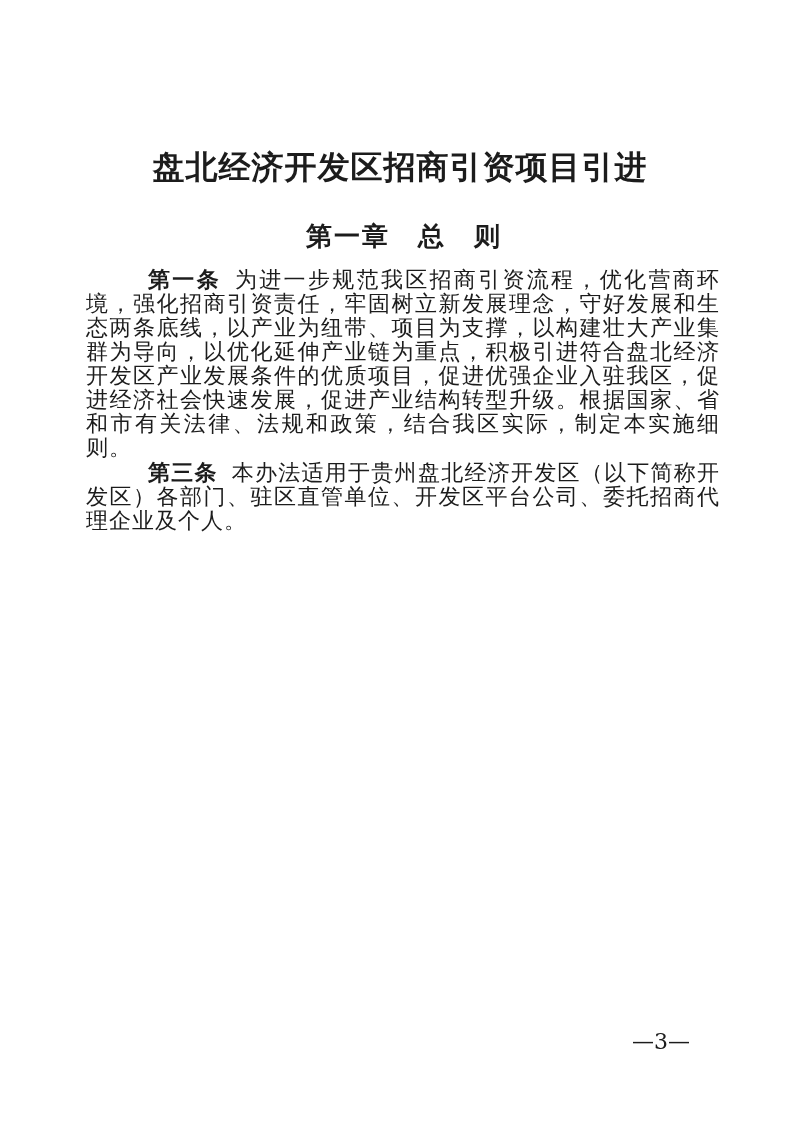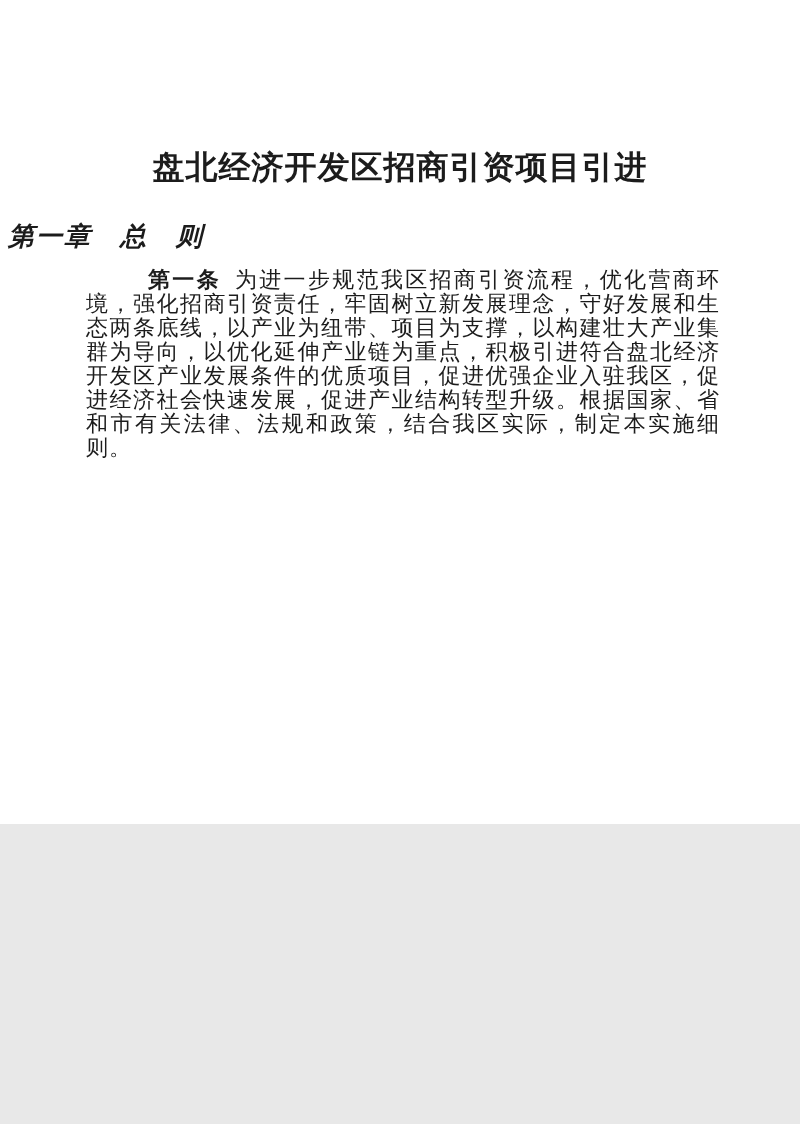--- a/index.html
+++ b/index.html
@@ -3,21 +3,21 @@
 <meta charset="utf-8">
 <style>
   html, body {
     margin: 0;
     padding: 0;
     background: #e8e8e8;
   }
   .page {
     position: relative;
     width: 800px;
-    height: 824px;
+    height: 1124px;
     margin: 0 auto;
     background: #ffffff;
     color: #1c1c1c;
     font-family: "DejaVu Serif", "Liberation Serif", serif;
     box-sizing: border-box;
     padding-top: 143px;
     overflow: hidden;
   }
   .doc-title {
     margin: 0;
@@ -25,25 +25,25 @@
     font-size: 32px;
     font-weight: bold;
     line-height: 48px;
     letter-spacing: 1px;
   }
   .title-line {
     display: block;
   }
   .chapter-heading {
     margin: 30px 0 0 8px;
+    text-align: center;
     font-size: 26px;
     font-weight: bold;
     line-height: 30px;
     letter-spacing: 2px;
-    font-style: italic;
   }
   .body-text {
     margin: 16px 80px 0 86px; 
   }
   .article-para {
     margin: 0;
     font-size: 22px;
     line-height: 24px;
     letter-spacing: 1px;
     text-align: justify;
@@ -71,17 +71,20 @@
   <h1 class="doc-title">
     <span class="title-line">盘北经济开发区招商引资项目引进</span>
   </h1>
 
   <h2 class="chapter-heading">第一章　总　则</h2>
 
   <div class="body-text">
     <p class="article-para">
       <span class="article-label">第一条</span><span>为进一步规范我区招商引资流程，优化营商环境，强化招商引资责任，牢固树立新发展理念，守好发展和生态两条底线，以产业为纽带、项目为支撑，以构建壮大产业集群为导向，以优化延伸产业链为重点，积极引进符合盘北经济开发区产业发展条件的优质项目，促进优强企业入驻我区，促进经济社会快速发展，促进产业结构转型升级。根据国家、省和市有关法律、法规和政策，结合我区实际，制定本实施细则。</span>
     </p>
+    <p class="article-para">
+      <span class="article-label">第三条</span><span>本办法适用于贵州盘北经济开发区（以下简称开发区）各部门、驻区直管单位、开发区平台公司、委托招商代理企业及个人。</span>
+    </p>
   </div>
 
   <div class="page-number">—3—</div>
 
 </div>
 
 </body></html>

